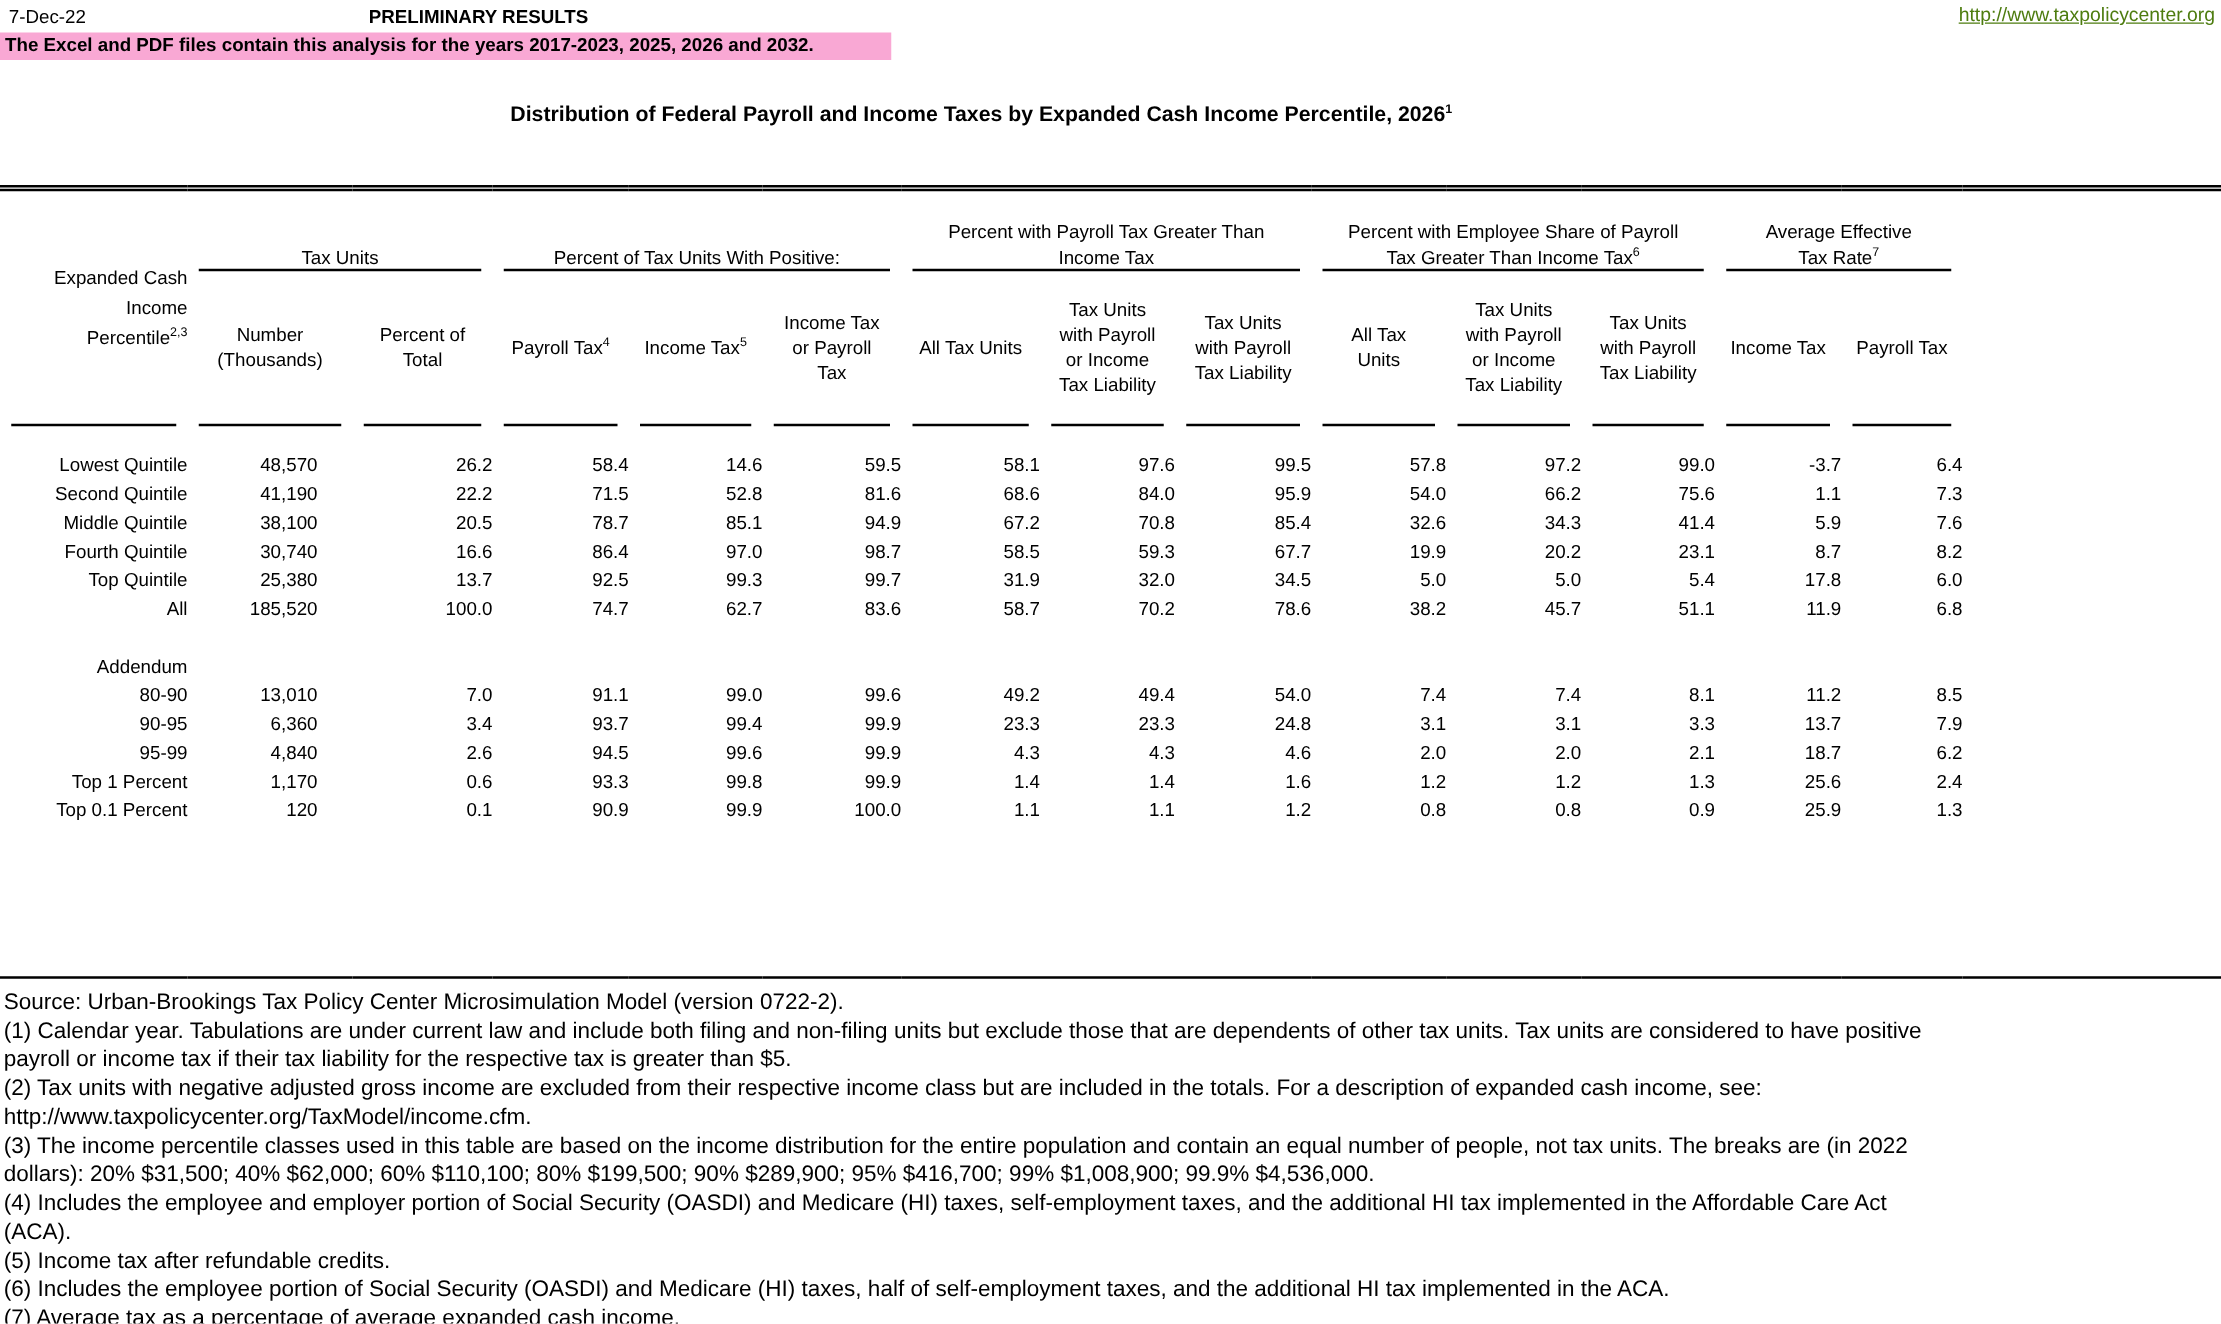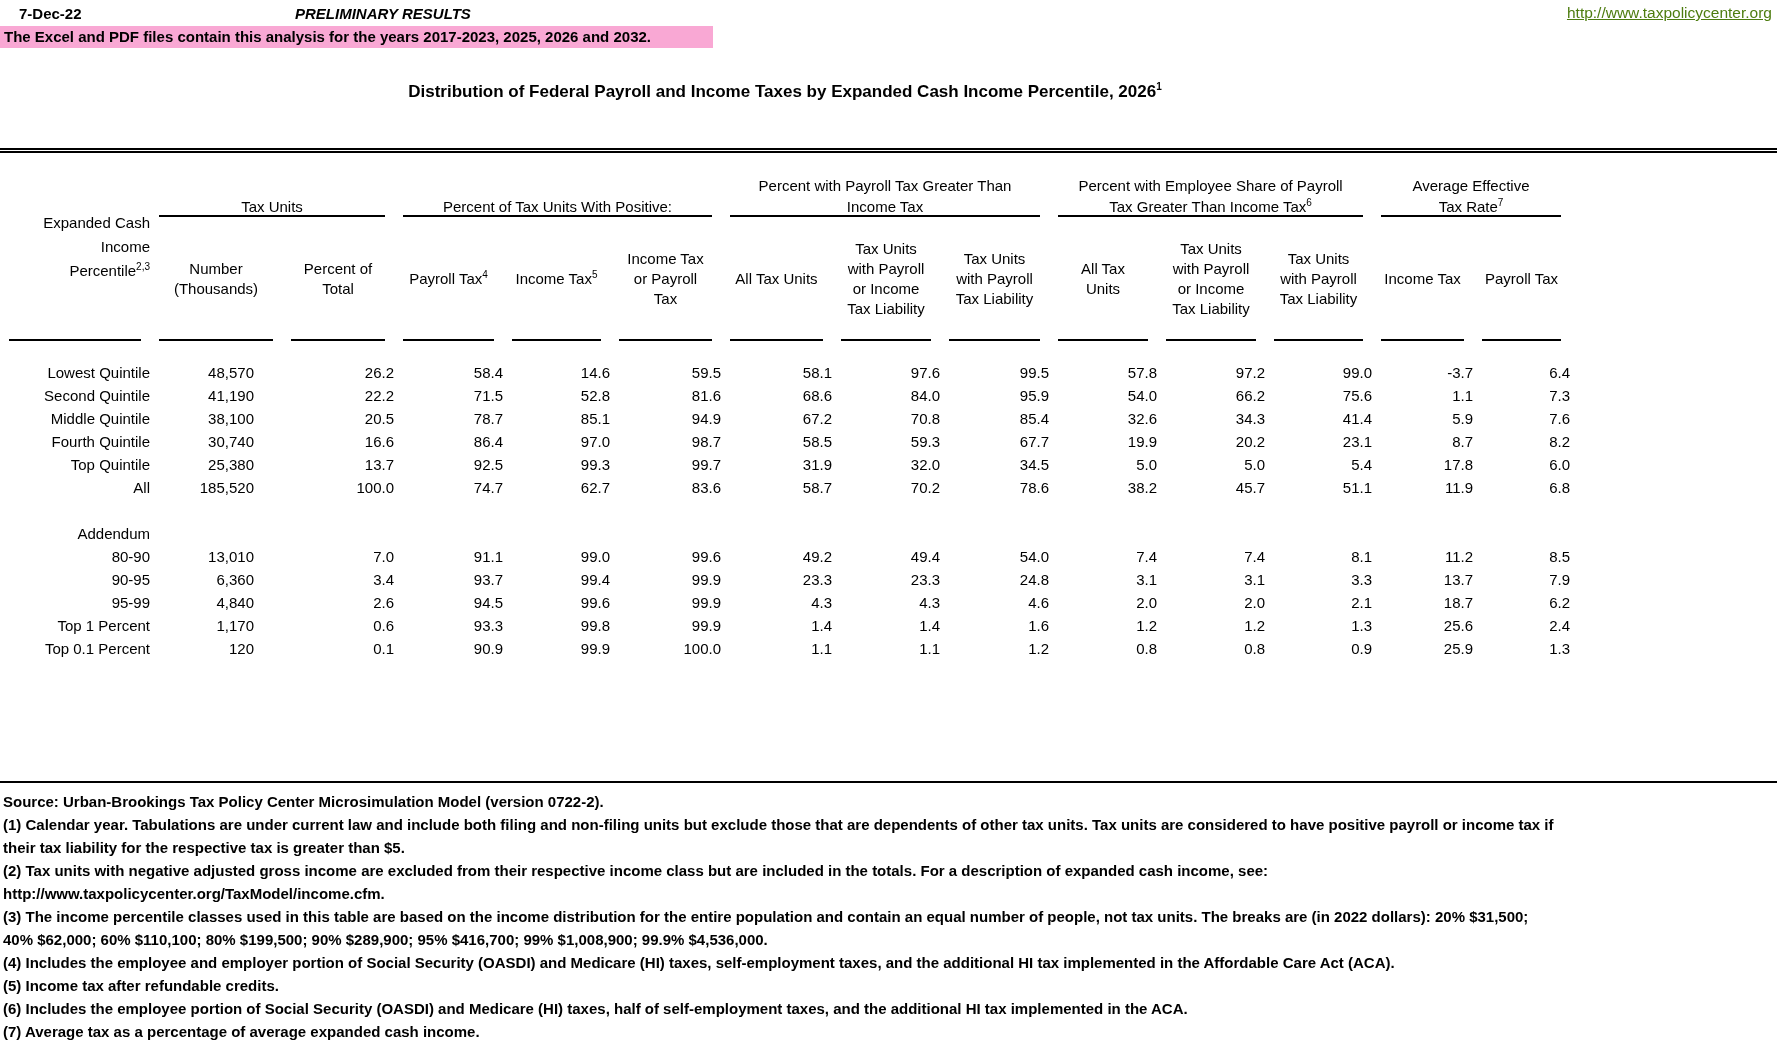--- a/index.html
+++ b/index.html
@@ -1,22 +1,22 @@
 <!DOCTYPE html>
 <html><head>
 <meta charset="utf-8">
 <style>
   html,body { margin:0; padding:0; background:#fff; }
   .page {
     position:relative; width:1777px; height:1059px; background:#fff;
     font-family:"Liberation Sans","DejaVu Sans",sans-serif; color:#000; overflow:hidden;
   }
   
-  .date   { position:absolute; left:19px;  top:5px; font-weight:bold; font-size:15px; }
-  .prelim { position:absolute; left:295px; top:5px; font-weight:bold; font-size:15px;font-style:italic; }
+  .date   { position:absolute; left:7px;  top:5px; font-weight:normal; font-size:15px; }
+  .prelim { position:absolute; left:295px; top:5px; font-weight:bold; font-size:15px; }
   .site-link { position:absolute; right:5px; top:4px; font-size:15.5px; text-decoration:underline; cursor:pointer; }
   .banner-row { position:absolute; left:0; top:26px; }
   .banner { display:inline-block; box-sizing:border-box; width:713px; padding:2px 0 3px 4px;
             font-weight:bold; font-size:15px; }
   
   .titles { position:absolute; left:0; top:74px; width:1570px; text-align:center; }
   .t1 { font-size:16px; font-weight:bold; }
   .t2 { font-size:17px; font-weight:bold; margin-top:8px; }
   sup { font-size:10px; vertical-align:super; line-height:0; }
   
@@ -38,21 +38,21 @@
   tbody td { font-size:15px; line-height:23px; }
   tr.datarow { height:23px; }
   td.rowlab { text-align:right; padding-right:16px; font-weight:bold; white-space:nowrap; }
   td.num { text-align:right; padding-right:34px; }
   td.num.c2 { padding-right:28px;margin-top:32px; }
   tr.gap-top td { height:20px; }
   tr.gap-mid td { height:23px; }
   tr.gap-bot td { height:121px; }
   
   .notes { position:absolute; left:3px; top:790px; width:1555px; }
-  .note { font-size:15px; line-height:23px; white-space:pre-line; margin:0;font-weight:bold; }
+  .note { font-size:18px; line-height:23px; white-space:pre-line; margin:0; }
 </style>
 </head>
 <body>
 
 <div class="page">
 
   <span class="date">7-Dec-22</span>
   <span class="prelim">PRELIMINARY RESULTS</span>
   <a class="site-link" style="color: #4d7c0f;">http://www.taxpolicycenter.org</a>
 

